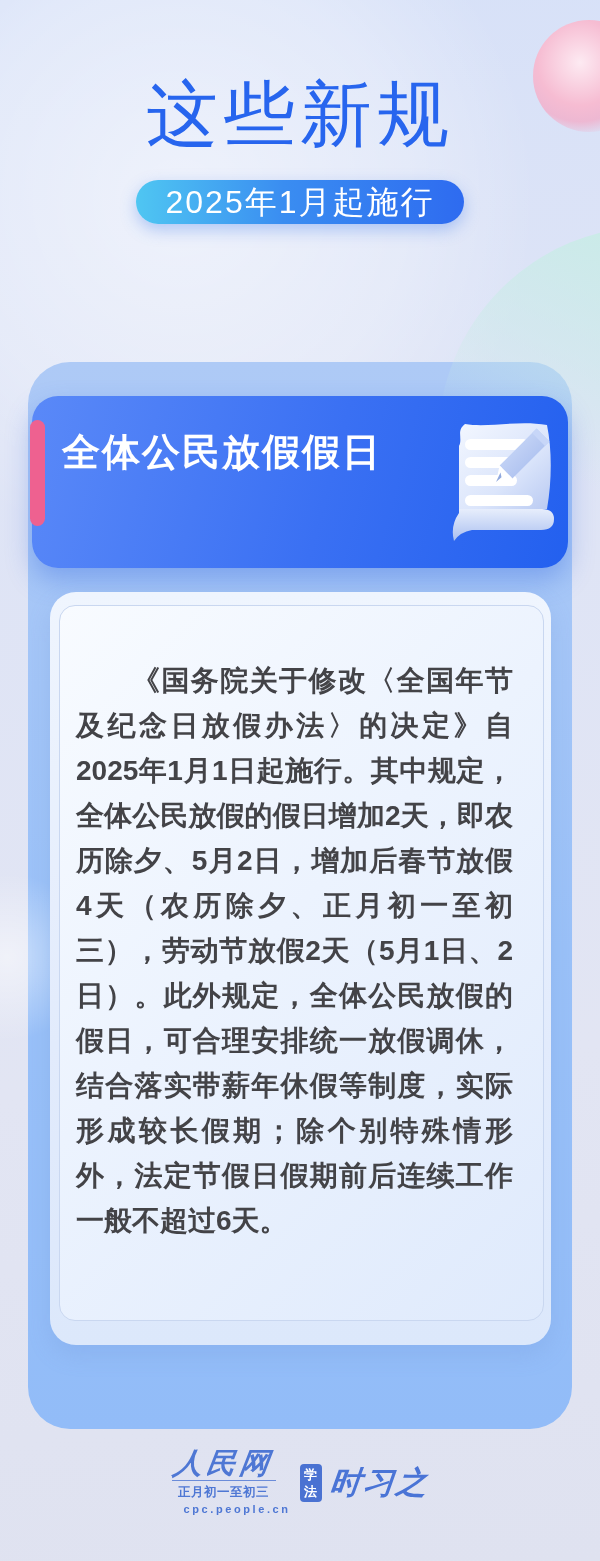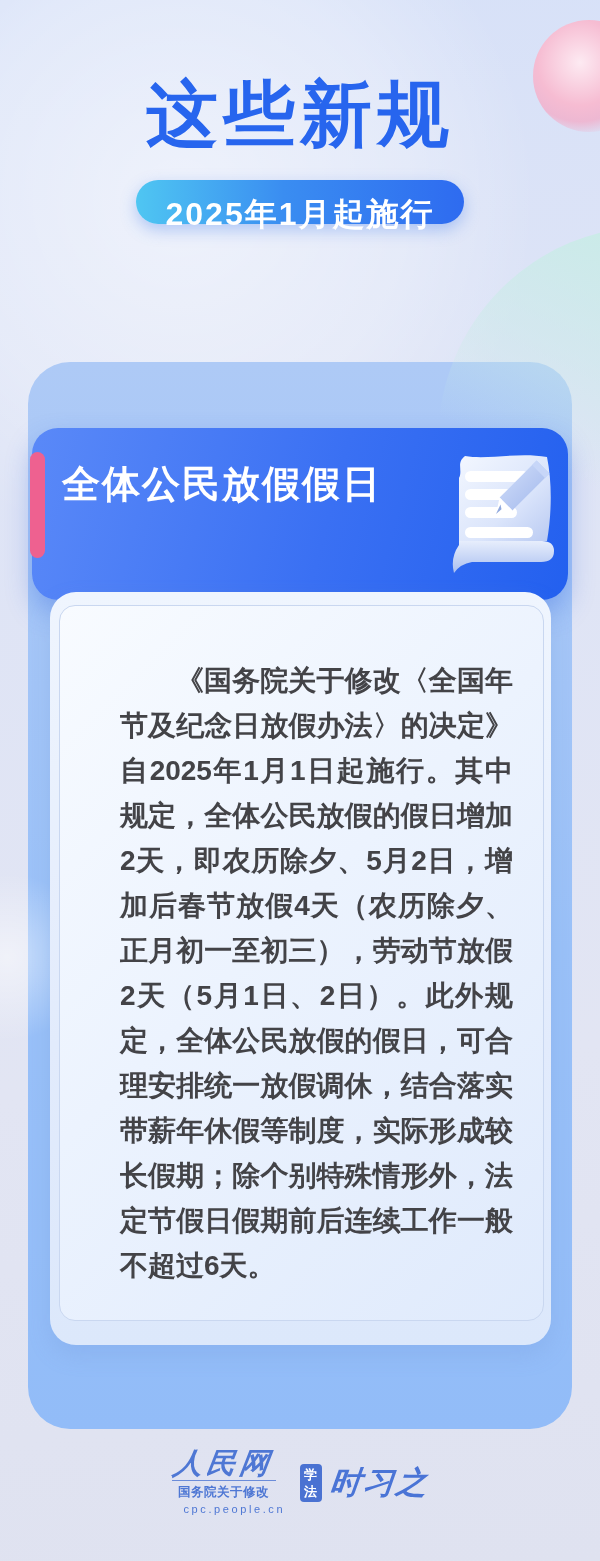--- a/index.html
+++ b/index.html
@@ -16,56 +16,56 @@
   .glow-tl{ position:absolute; left:-180px; top:-160px; width:720px; height:720px; border-radius:50%;
     background:radial-gradient(circle, rgba(255,255,255,.55) 0%, rgba(255,255,255,.28) 45%, rgba(255,255,255,0) 70%); z-index:0;}
   .pink-circle{ position:absolute; left:533px; top:20px; width:112px; height:112px; border-radius:50%;
     background:radial-gradient(circle at 42% 38%, #fdeaf2 0%, #f6bcd2 45%, rgba(244,170,198,.75) 62%, rgba(244,170,198,0) 78%); z-index:2;}
   .teal-blob{ position:absolute; left:438px; top:226px; width:430px; height:430px; border-radius:50%;
     background:linear-gradient(205deg, rgba(200,236,230,.95) 16%, rgba(200,236,230,.45) 42%, rgba(200,236,230,0) 62%); z-index:2;}
   .white-blob-left{ position:absolute; left:-78px; top:872px; width:170px; height:170px; border-radius:50%;
     background:radial-gradient(circle, rgba(255,255,255,.5) 0%, rgba(255,255,255,0) 70%); z-index:2;}
   
   .header{ position:absolute; top:74px; left:0; width:100%; text-align:center; z-index:3;}
-  .title-line{ font-weight:700; color:#2765ee; font-size:72px; line-height:80px; letter-spacing:5px; }
+  .title-line{ font-weight:400; color:#2765ee; font-size:72px; line-height:80px; letter-spacing:5px; }
   .title-line.l2{ margin-top:8px; letter-spacing:4px; }
-  .date-badge{ display:inline-block; margin-top:26px; height:44px; line-height:44px; padding:12px 30px;
+  .date-badge{ display:inline-block; margin-top:26px; height:44px; line-height:44px; padding:0 30px;
     border-radius:22px; background:linear-gradient(90deg,#4fc6f2 0%,#3a8df1 45%,#2e6bf0 100%);
-    color:#fff; font-size:32px; font-weight:700; letter-spacing:2px;
+    color:#fff; font-size:32px; font-weight:400; letter-spacing:2px;
     box-shadow:0 6px 16px rgba(60,120,235,.35);}
   
   .panel{ position:absolute; left:28px; top:362px; width:544px; height:1067px; border-radius:42px;
     background:linear-gradient(180deg,#aecaf6 0%,#9ac1f8 55%,#92bcf8 100%); z-index:1;}
   
   .title-card{ position:absolute; left:32px; top:396px; width:536px; height:172px; border-radius:26px;
     background:linear-gradient(105deg,#5a89f8 0%,#3a70f3 55%,#2360ef 100%);
-    box-shadow:0 12px 26px rgba(47,96,220,.35); z-index:3;margin-top:32px;}
+    box-shadow:0 12px 26px rgba(47,96,220,.35); z-index:3;}
   .pink-tab{ position:absolute; left:-2px; top:24px; width:15px; height:106px; border-radius:8px;
     background:#ee6190;}
   .card-title{ position:absolute; left:30px; top:30px; color:#ffffff; font-size:38px; line-height:52px;
     font-weight:800; letter-spacing:2px;}
   .doc-icon{ position:absolute; right:6px; top:24px; width:114px; height:124px;}
   
   .light-card{ position:absolute; left:50px; top:592px; width:501px; height:753px; border-radius:26px;
     background:linear-gradient(180deg,#eff5fe 0%,#e2ebfc 60%,#dce8fb 100%);
     box-shadow:0 10px 22px rgba(110,145,215,.22); z-index:3;}
   .inner-card{ position:absolute; left:9px; right:7px; top:13px; bottom:24px; border-radius:16px;
     border:1px solid #c9d7f0;
-    background:linear-gradient(135deg,#f8fbff 0%,#ecf3fe 45%,#dfeafc 100%);padding-left:44px;}
+    background:linear-gradient(135deg,#f8fbff 0%,#ecf3fe 45%,#dfeafc 100%);}
   .body-text{ margin:52px 30px 0 16px; font-size:28px; line-height:45px; color:#434347;
     font-weight:600; text-align:justify; text-indent:2em;}
   
   .footer{ position:absolute; left:0; top:1450px; width:100%; display:flex; justify-content:center;
     align-items:center; gap:24px; z-index:3;}
   .rmw{ width:104px; text-align:center; color:#4e77d4;}
   .rmw-script{ display:inline-block; font-size:29px; font-weight:700; font-style:italic;
     transform:skewX(-8deg); letter-spacing:4px; line-height:26px;}
   .rmw-line{ height:1px; background:#6b8cd9; margin:3px 0 3px 0;}
   .rmw-site{ font-size:12.5px; font-weight:800; letter-spacing:.5px; white-space:nowrap;}
-  .rmw-url{ font-size:11px; font-weight:400; letter-spacing:2.6px; margin-top:2px; white-space:nowrap;padding-left:12px;}
+  .rmw-url{ font-size:11px; font-weight:700; letter-spacing:2.6px; margin-top:2px; white-space:nowrap;padding-left:12px;}
   .sxz{ display:flex; align-items:center; gap:8px;}
   .xuefa-box{ width:22px; height:38px; border-radius:4px; background:#4a72d2; color:#fff;
     font-size:13px; line-height:17px; font-weight:700; text-align:center; padding-top:2px;}
   .sxz-brand{ display:inline-block; font-size:31px; font-weight:900; font-style:italic;
     transform:skewX(-6deg); color:#4a74d6; letter-spacing:2px;}
 </style>
 </head>
 <body>
 
 <div class="page">
@@ -122,21 +122,21 @@
   <div class="light-card">
     <div class="inner-card">
       <p class="body-text">《国务院关于修改〈全国年节及纪念日放假办法〉的决定》自2025年1月1日起施行。其中规定，全体公民放假的假日增加2天，即农历除夕、5月2日，增加后春节放假4天（农历除夕、正月初一至初三），劳动节放假2天（5月1日、2日）。此外规定，全体公民放假的假日，可合理安排统一放假调休，结合落实带薪年休假等制度，实际形成较长假期；除个别特殊情形外，法定节假日假期前后连续工作一般不超过6天。</p>
     </div>
   </div>
 
   <div class="footer">
     <div class="rmw">
       <span class="rmw-script">人民网</span>
       <div class="rmw-line"></div>
-      <div class="rmw-site">国务院关于修改</div>
+      <div class="rmw-site">正月初一至初三</div>
       <div class="rmw-url">cpc.people.cn</div>
     </div>
     <div class="sxz">
       <div class="xuefa-box">
         <div>学</div>
         <div>法</div>
       </div>
       <span class="sxz-brand">时习之</span>
     </div>
   </div>

